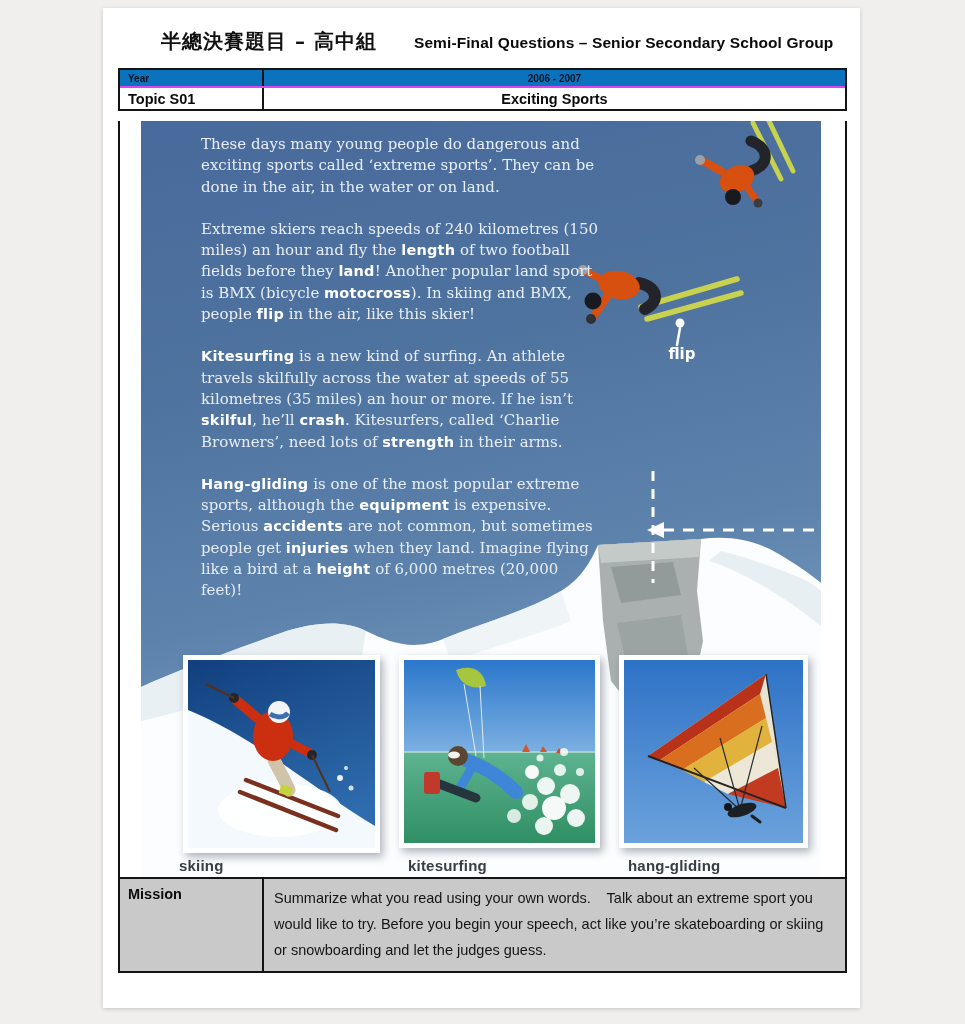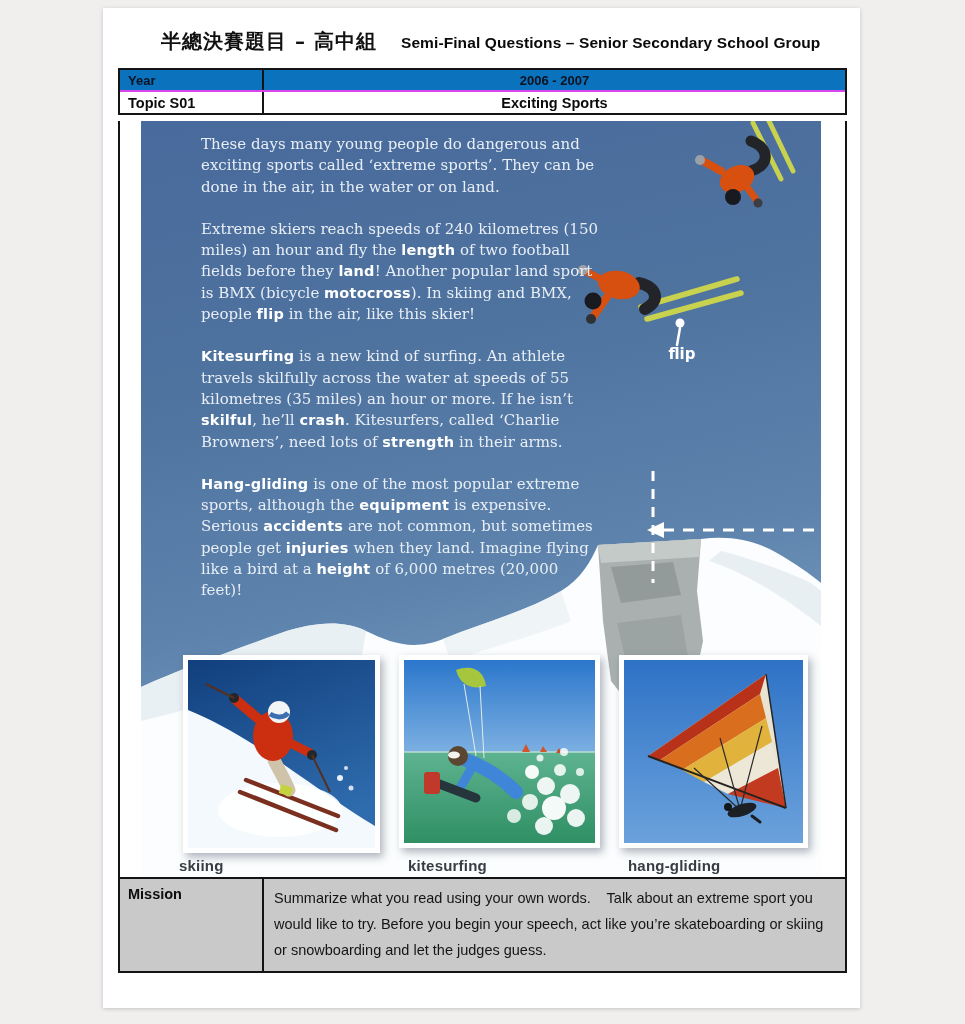--- a/index.html
+++ b/index.html
@@ -1,30 +1,30 @@
 <!DOCTYPE html>
 <html><head>
 <meta charset="utf-8">
 <style>
   html,body{margin:0;padding:0;}
   body{width:965px;height:1024px;background:#f0efee;font-family:"Liberation Sans",sans-serif;overflow:hidden;}
   .stage{position:relative;width:965px;height:1024px;background:#f0efee;}
   .page{position:absolute;left:103px;top:8px;width:757px;height:1000px;background:#ffffff;box-shadow:0 1px 4px rgba(0,0,0,.18);}
   
-  .page-header{position:absolute;top:20px;left:0;width:100%;display:flex;align-items:baseline;gap:24px;padding-left:58px;box-sizing:border-box;}
+  .page-header{position:absolute;top:20px;left:0;width:100%;display:flex;align-items:baseline;gap:37px;padding-left:58px;box-sizing:border-box;}
   .title-zh{font-family:"DejaVu Serif","Liberation Serif",serif;font-weight:bold;font-size:20px;letter-spacing:1px;color:#111;}
   .title-en{font-weight:bold;font-size:15.5px;color:#0a0a0a;letter-spacing:.1px;}
   
   .meta-table{position:absolute;top:60px;left:15px;width:729px;border:2px solid #141414;box-sizing:border-box;}
   .meta-row{display:flex;}
   .meta-row + .meta-row{border-top:2px solid #d946ef;}
   .meta-row .c1{width:144px;border-right:2px solid #141414;box-sizing:border-box;padding:3px 8px 2px;}
   .meta-row .c2{flex:1;padding:3px 10px 2px;text-align:center;}
   .meta-row.blue{background:#0b73bd;}
-  .meta-row.blue .c1,.meta-row.blue .c2{color:#0b1220;font-weight:bold;font-size:13px;}
+  .meta-row.blue .c1,.meta-row.blue .c2{color:#0b1220;font-weight:bold;font-size:10px;}
   .meta-row.white .c1,.meta-row.white .c2{color:#0b0b0b;font-weight:bold;font-size:14.5px;background:#fff;}
   
   .content-cell{position:absolute;top:113px;left:15px;width:729px;height:804px;border-left:2px solid #141414;border-right:2px solid #141414;box-sizing:border-box;background:#fff;padding-left:21px;}
   .photo-spread{position:relative;width:680px;height:804px;overflow:hidden;
     background:linear-gradient(168deg,#486a9c 0%,#4f739f 30%,#5d83ad 55%,#7aa0c2 78%,#93b5ce 100%);}
   .scene{position:absolute;left:0;top:0;width:680px;height:804px;}
   
   .article{position:absolute;left:60px;top:13px;width:398px;color:#e8eef5;font-family:"DejaVu Serif","Liberation Serif",serif;font-size:15px;}
   .article p{margin:0 0 21px;line-height:1.42;}
   .article .kw{font-family:"DejaVu Sans","Liberation Sans",sans-serif;font-weight:bold;color:#ffffff;font-size:14.5px;letter-spacing:.2px;}

